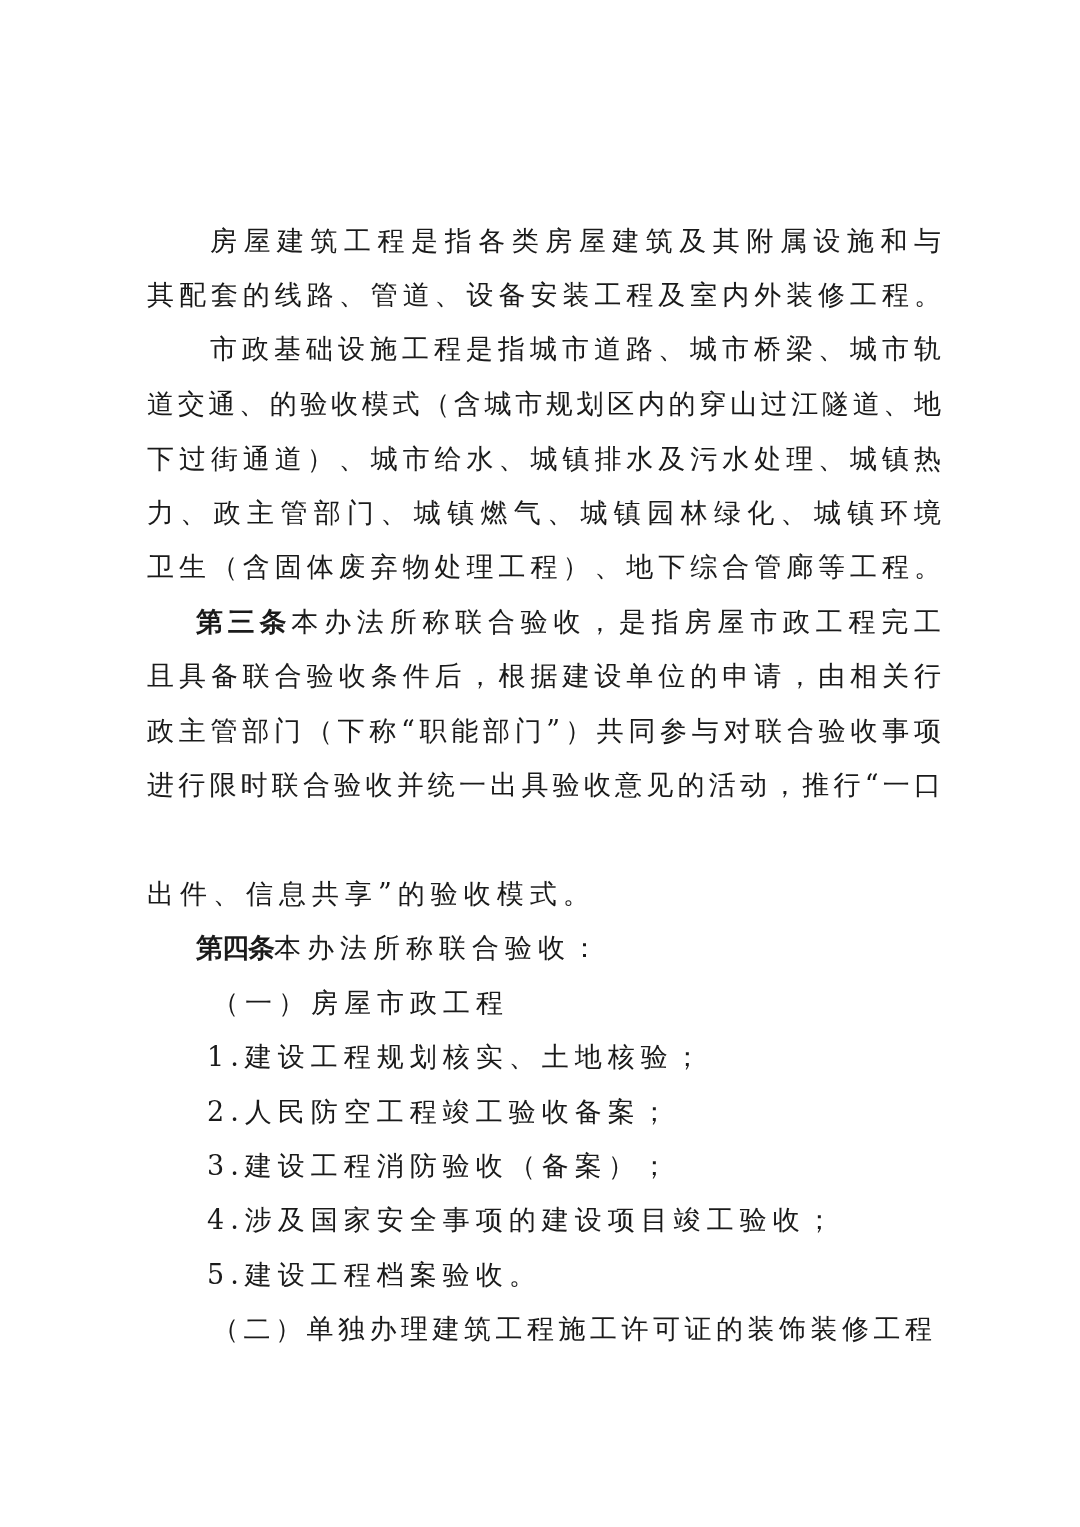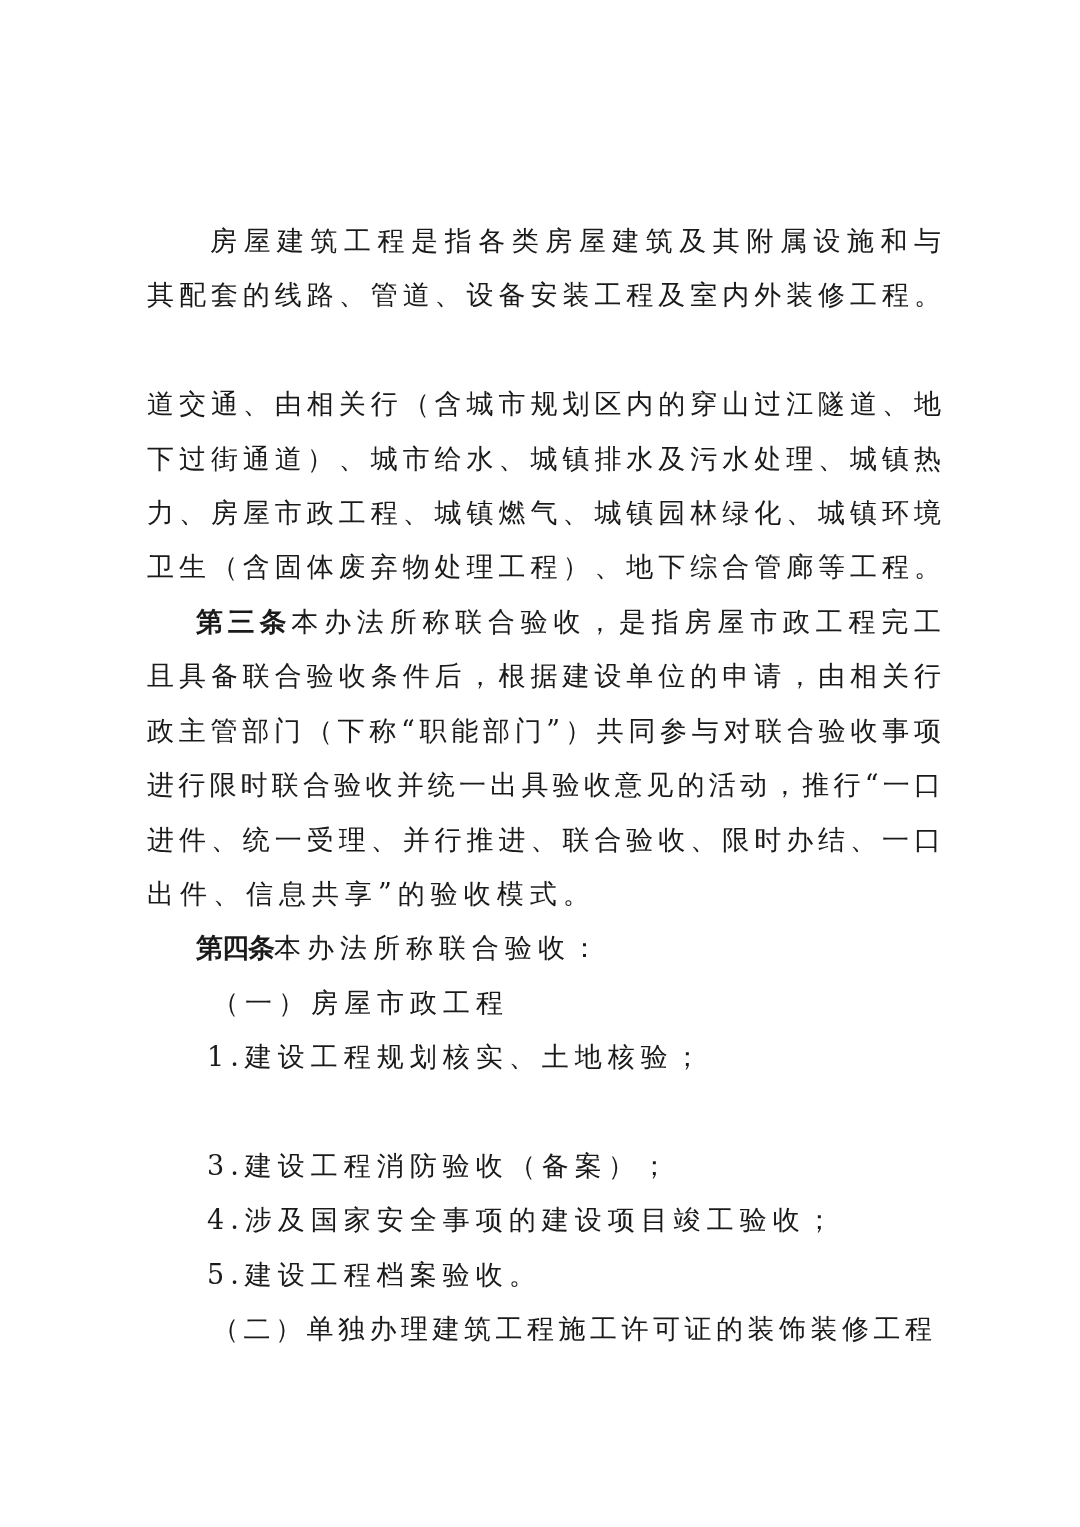--- a/index.html
+++ b/index.html
@@ -17,39 +17,40 @@
   .line.sub.full { width: 720px; text-align: justify; text-align-last: justify; letter-spacing: 0; }
 </style>
 </head>
 <body>
 
 <div class="page">
 
   <div class="line indent" style="top:205px">房屋建筑工程是指各类房屋建筑及其附属设施和与</div>
   <div class="line" style="top:259px">其配套的线路、管道、设备安装工程及室内外装修工程。</div>
 
-  <div class="line" style="top:368px">道交通、由相关行（含城市规划区内的穿山过江隧道、地</div>
+  <div class="line indent" style="top:313px">市政基础设施工程是指城市道路、城市桥梁、城市轨</div>
+  <div class="line" style="top:368px">道交通、的验收模式（含城市规划区内的穿山过江隧道、地</div>
   <div class="line" style="top:423px">下过街通道）、城市给水、城镇排水及污水处理、城镇热</div>
-  <div class="line" style="top:477px">力、房屋市政工程、城镇燃气、城镇园林绿化、城镇环境</div>
+  <div class="line" style="top:477px">力、政主管部门、城镇燃气、城镇园林绿化、城镇环境</div>
   <div class="line" style="top:531px">卫生（含固体废弃物处理工程）、地下综合管廊等工程。</div>
 
   <div class="line indent" style="top:586px; left:196px; width:745px;">
     <span class="heading">第三条</span><span>本办法所称联合验收，是指房屋市政工程完工</span>
   </div>
   <div class="line" style="top:640px">且具备联合验收条件后，根据建设单位的申请，由相关行</div>
   <div class="line" style="top:695px">政主管部门（下称“职能部门”）共同参与对联合验收事项</div>
   <div class="line" style="top:749px">进行限时联合验收并统一出具验收意见的活动，推行“一口</div>
-  <div class="line" style="top:804px">进件、统一受理、并行推进、联合验收、限时办结、一口</div>
   <div class="line short" style="top:858px">出件、信息共享”的验收模式。</div>
 
   <div class="line short" style="top:912px; left:196px;">
     <span class="heading">第四条</span><span>本办法所称联合验收：</span>
   </div>
 
   <div class="line sub" style="top:967px">（一）房屋市政工程</div>
   <div class="line item" style="top:1021px">1.建设工程规划核实、土地核验；</div>
+  <div class="line item" style="top:1076px">2.人民防空工程竣工验收备案；</div>
   <div class="line item" style="top:1130px">3.建设工程消防验收（备案）；</div>
   <div class="line item" style="top:1184px">4.涉及国家安全事项的建设项目竣工验收；</div>
   <div class="line item" style="top:1239px">5.建设工程档案验收。</div>
 
   <div class="line sub full" style="top:1293px">（二）单独办理建筑工程施工许可证的装饰装修工程</div>
 
 </div>
 
 </body></html>

